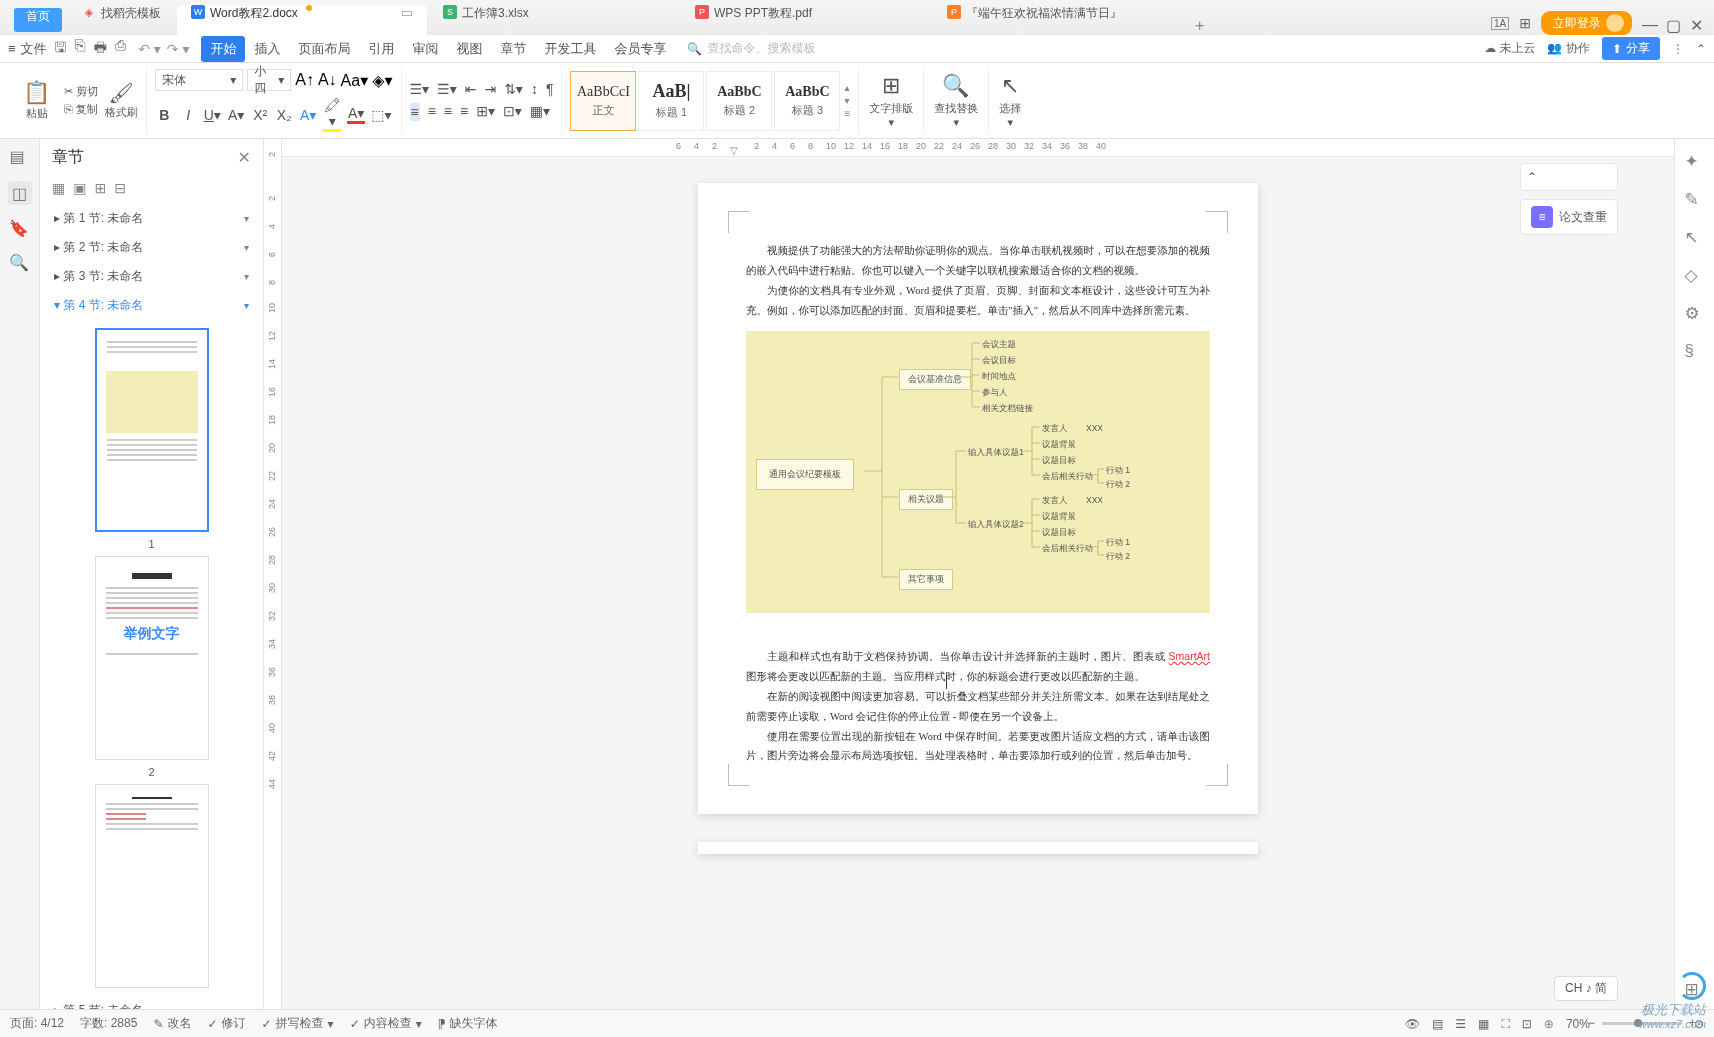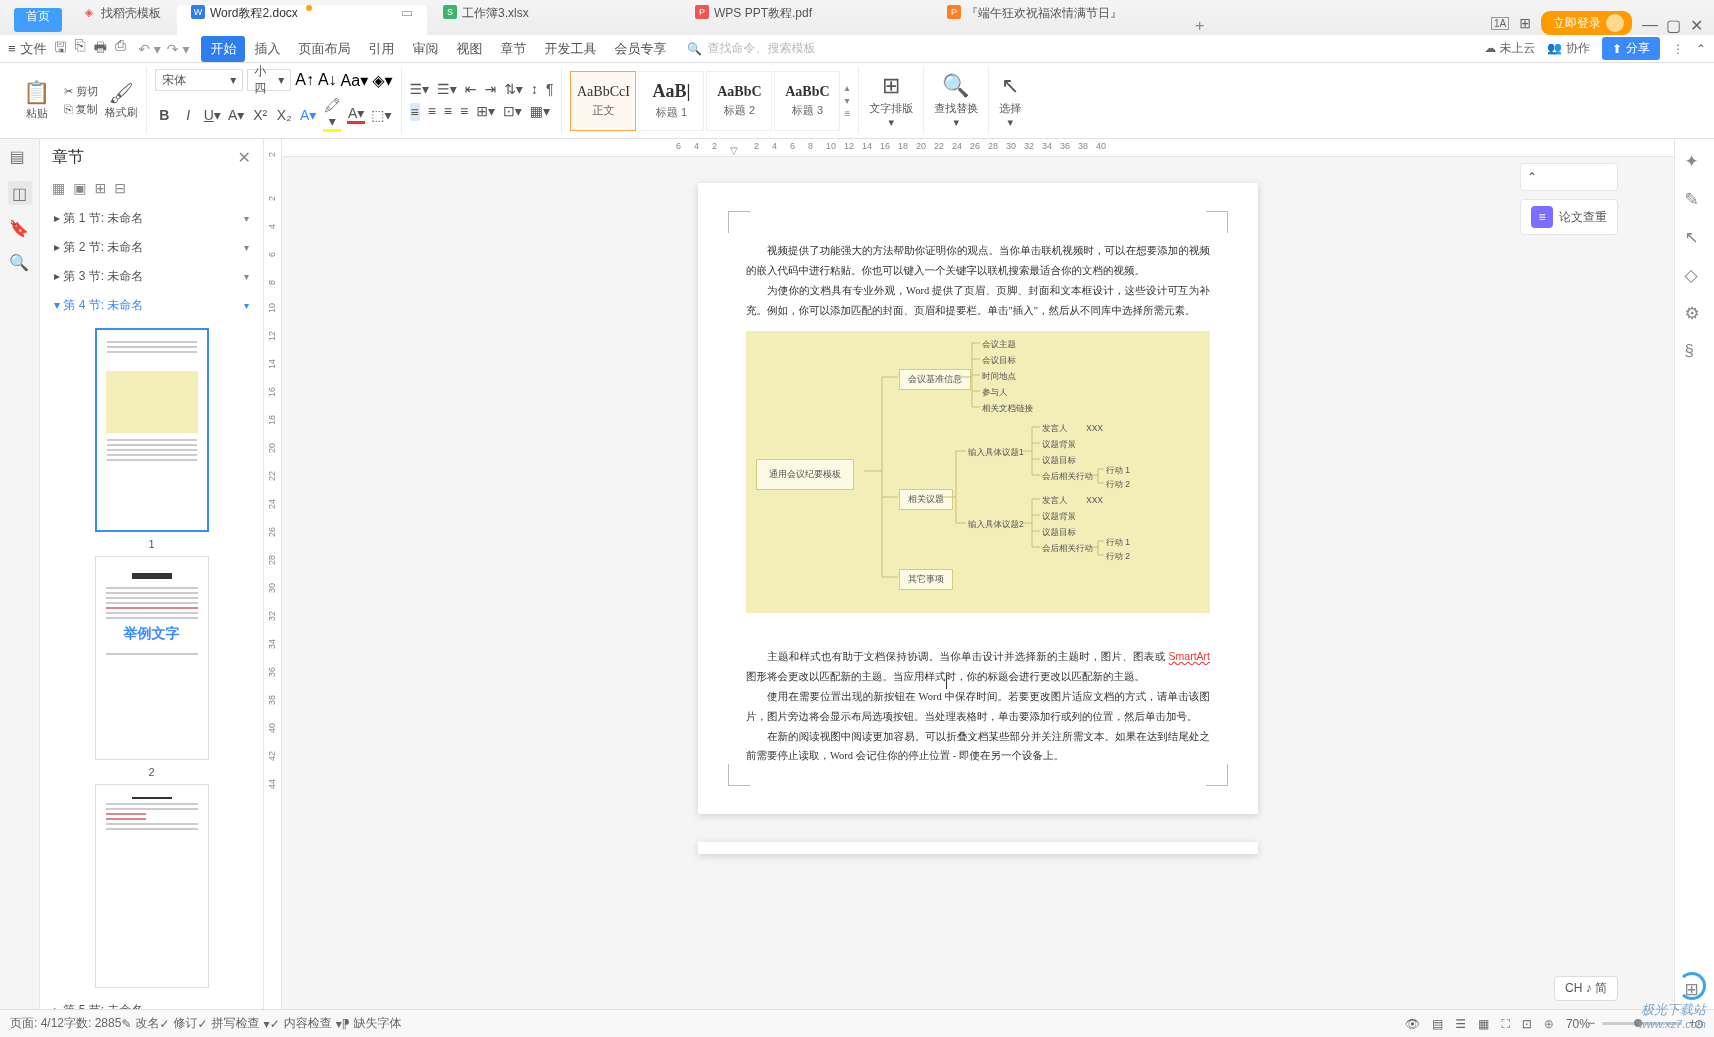--- a/index.html
+++ b/index.html
@@ -120,21 +120,21 @@
   .right-float { position: absolute; right: 56px; top: 24px; display: flex; flex-direction: column; gap: 8px; }
   .float-btn { display: flex; align-items: center; gap: 6px; background: #fff; border: 1px solid #e5e5e5; border-radius: 4px; padding: 6px 10px; font-size: 12px; color: #555; cursor: pointer; }
   .float-btn .fi { width: 22px; height: 22px; border-radius: 4px; display: flex; align-items: center; justify-content: center; color: #fff; font-size: 12px; }
   .float-btn.check .fi { background: #7b6fff; }
   .float-btn.up { padding: 6px; }
   .right-icons { width: 40px; background: #fff; border-left: 1px solid #e5e5e5; display: flex; flex-direction: column; align-items: center; padding-top: 12px; gap: 18px; }
   .right-icons .ri { width: 20px; height: 20px; color: #888; font-size: 17px; cursor: pointer; }
   .ime-float { position: absolute; right: 56px; bottom: 8px; background: #fff; border: 1px solid #ddd; border-radius: 4px; padding: 3px 10px; font-size: 12px; color: #555; }
 
   
-  .statusbar { height: 28px; background: #f8f8f8; border-top: 1px solid #e0e0e0; display: flex; align-items: center; padding: 0 10px; font-size: 12px; color: #666; gap: 0; }
+  .statusbar { height: 28px; background: #f8f8f8; border-top: 1px solid #e0e0e0; display: flex; align-items: center; padding: 0 10px; font-size: 12px; color: #666; gap: 16px; }
   .sb-item { display: flex; align-items: center; gap: 4px; }
   .statusbar-right { margin-left: auto; display: flex; align-items: center; gap: 12px; }
   .zoom-slider { width: 80px; height: 3px; background: #ccc; position: relative; border-radius: 2px; }
   .zoom-slider .handle { position: absolute; width: 8px; height: 8px; border-radius: 50%; background: #888; top: -3px; }
 
   .watermark { position: fixed; right: 8px; bottom: 6px; font-size: 13px; color: #81a7c3; font-style: italic; display: flex; flex-direction: column; align-items: flex-end; line-height: 1.2; }
   .watermark .logo { width: 28px; height: 28px; border: 3px solid #3ea5e8; border-radius: 50%; border-left-color: transparent; margin-bottom: 2px; }
 </style>
 </head>
 <body>
@@ -529,22 +529,22 @@
               <line x1="286" y1="216" x2="294" y2="216"></line>
             <line x1="346" y1="216" x2="352" y2="216"></line>
               <line x1="352" y1="210" x2="352" y2="224"></line>
               <line x1="352" y1="210" x2="358" y2="210"></line>
               <line x1="352" y1="224" x2="358" y2="224"></line>
           </svg>
         </div>
 
         <p class="doc-text" style="margin-top:34px"><span style="display:inline-block;width:2em"></span><span>主题和样式也有助于文档保持协调。当你单击设计并选择新的主题时，图片、图表或 </span><span style="color:#e33;text-decoration:underline wavy #e33;">SmartArt</span><span> 图形将会更改以匹配新的主题。当应用样式时，你的标题会进行更改以匹配新的主题。</span></p>
         <div class="cursor-bar" style="top:492px;left:248px"></div>
+        <p class="doc-text indent">在新的阅读视图中阅读更加容易。可以折叠文档某些部分并关注所需文本。如果在达到结尾处之前需要停止读取，Word 会记住你的停止位置 - 即使在另一个设备上。</p>
         <p class="doc-text indent">使用在需要位置出现的新按钮在 Word 中保存时间。若要更改图片适应文档的方式，请单击该图片，图片旁边将会显示布局选项按钮。当处理表格时，单击要添加行或列的位置，然后单击加号。</p>
-        <p class="doc-text indent">在新的阅读视图中阅读更加容易。可以折叠文档某些部分并关注所需文本。如果在达到结尾处之前需要停止读取，Word 会记住你的停止位置 - 即使在另一个设备上。</p>
       </div>
       <div class="page2top"></div>
     </div>
 
     <div class="right-float">
       <div class="float-btn up">
           <span>⌃</span>
         </div>
       <div class="float-btn check">
           <span class="fi">≡</span>

